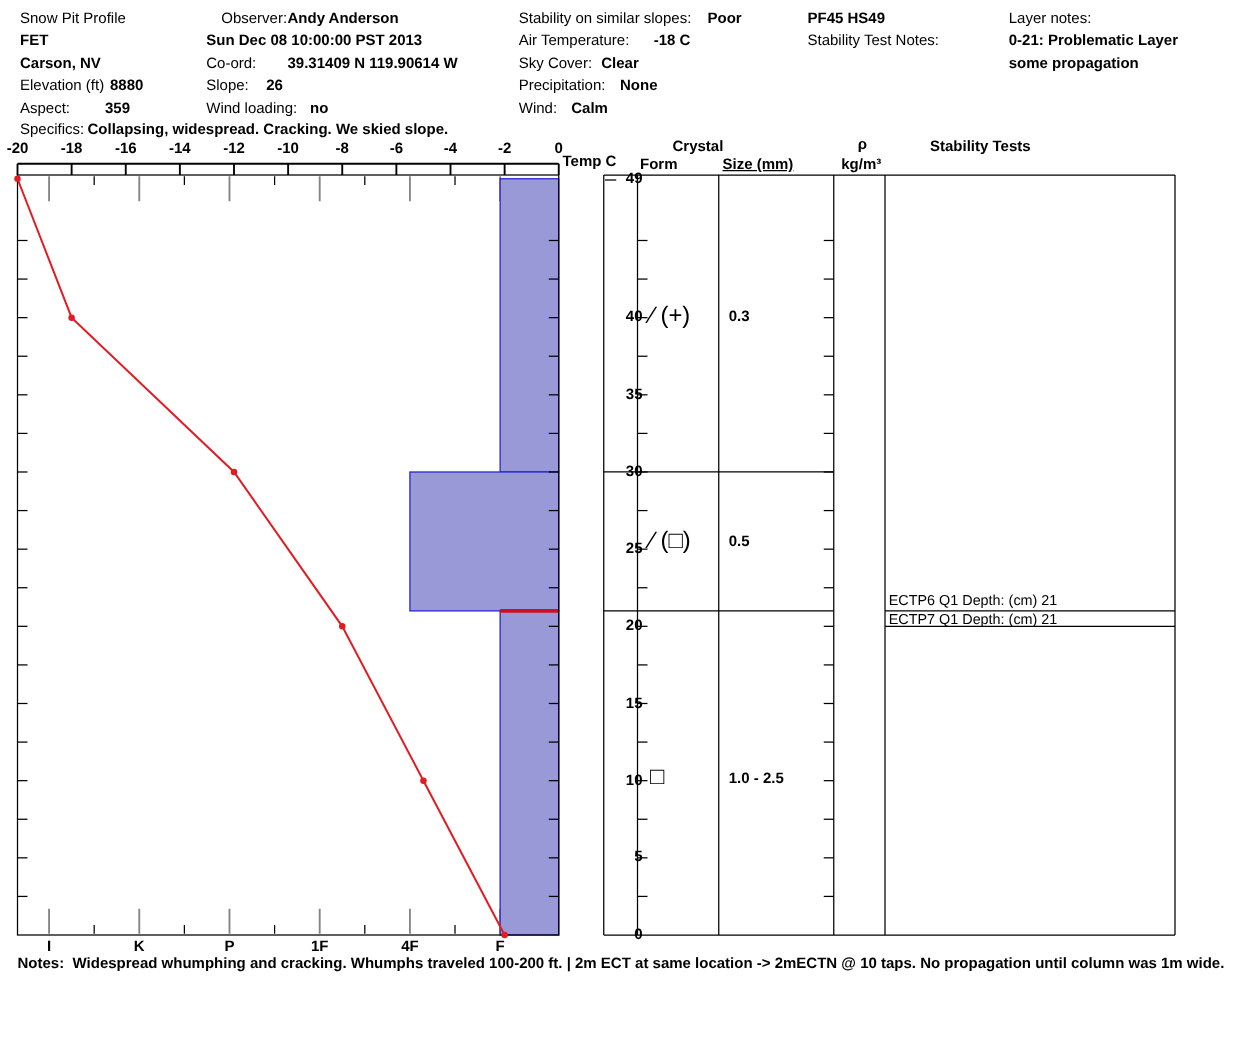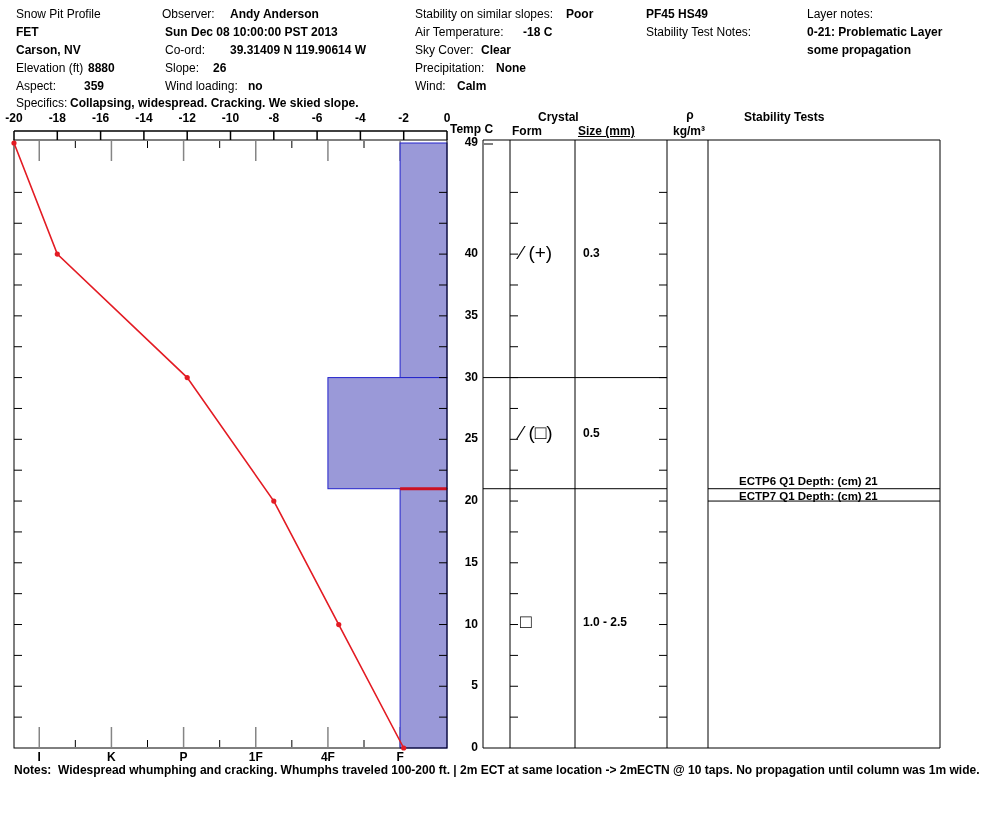--- a/index.html
+++ b/index.html
@@ -3,37 +3,37 @@
 <meta charset="utf-8">
 <style>
   html,body{margin:0;padding:0;}
   body{position:relative;width:994px;height:840px;background:#ffffff;overflow:hidden;
        font-family:"Liberation Sans",sans-serif;font-size:12px;color:#000;}
   .abs{position:absolute;white-space:nowrap;}
   .b{font-weight:bold;}
   #chart-svg{position:absolute;left:0;top:0;}
   #chart-labels .clab{position:absolute;white-space:nowrap;}
   #chart-labels .center{transform:translateX(-50%);}
-  #chart-labels .right{transform:translateX(-100%);}
+  #chart-labels .right{transform:translateX(-100%);margin-left:36px;}
   #chart-labels .bold{font-weight:bold;}
   #chart-labels .form{font-size:19px;line-height:22px;}
-  #chart-labels .ect{font-size:11.5px;font-weight:bold;margin-left:28px;}
+  #chart-labels .ect{font-size:11.5px;font-weight:normal;}
 </style>
 </head>
 <body>
 
 <div class="abs" style="left:16px;top:7px">Snow Pit Profile</div>
 <div class="abs b" style="left:16px;top:25px">FET</div>
 <div class="abs b" style="left:16px;top:43px">Carson, NV</div>
 <div class="abs" style="left:16px;top:61px">Elevation (ft)</div>
 <div class="abs b" style="left:88px;top:61px">8880</div>
 <div class="abs" style="left:16px;top:79px">Aspect:</div>
 <div class="abs b" style="left:84px;top:79px">359</div>
 
-<div class="abs" style="left:162px;top:7px">Observer:</div>
+<div class="abs" style="left:177px;top:7px">Observer:</div>
 <div class="abs b" style="left:230px;top:7px">Andy Anderson</div>
 <div class="abs b" style="left:165px;top:25px">Sun Dec 08 10:00:00 PST 2013</div>
 <div class="abs" style="left:165px;top:43px">Co-ord:</div>
 <div class="abs b" style="left:230px;top:43px">39.31409 N 119.90614 W</div>
 <div class="abs" style="left:165px;top:61px">Slope:</div>
 <div class="abs b" style="left:213px;top:61px">26</div>
 <div class="abs" style="left:165px;top:79px">Wind loading:</div>
 <div class="abs b" style="left:248px;top:79px">no</div>
 
 <div class="abs" style="left:415px;top:7px">Stability on similar slopes:</div>

